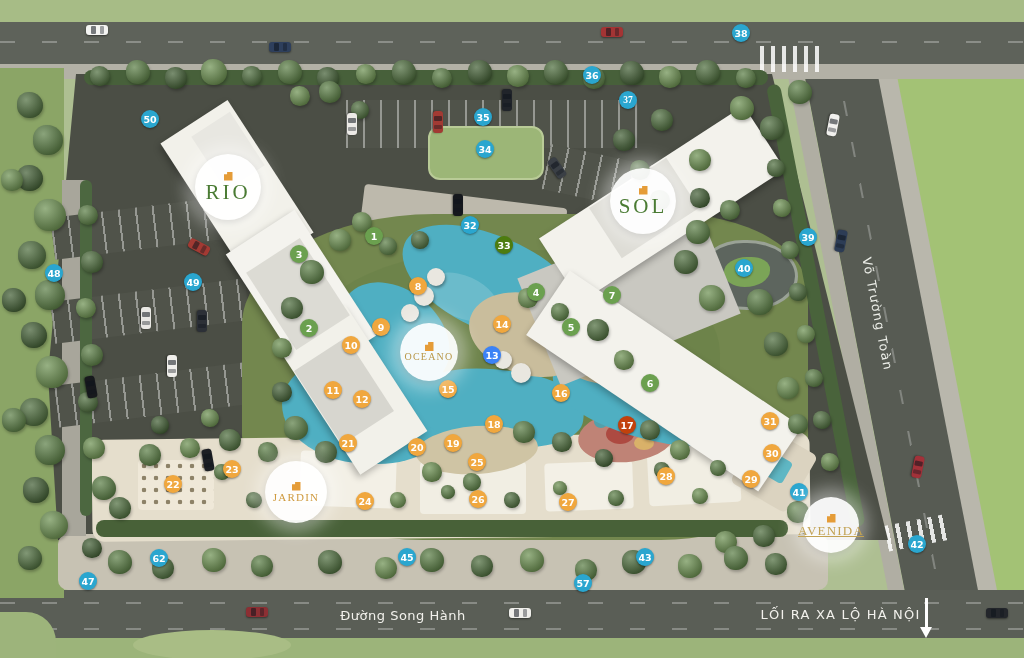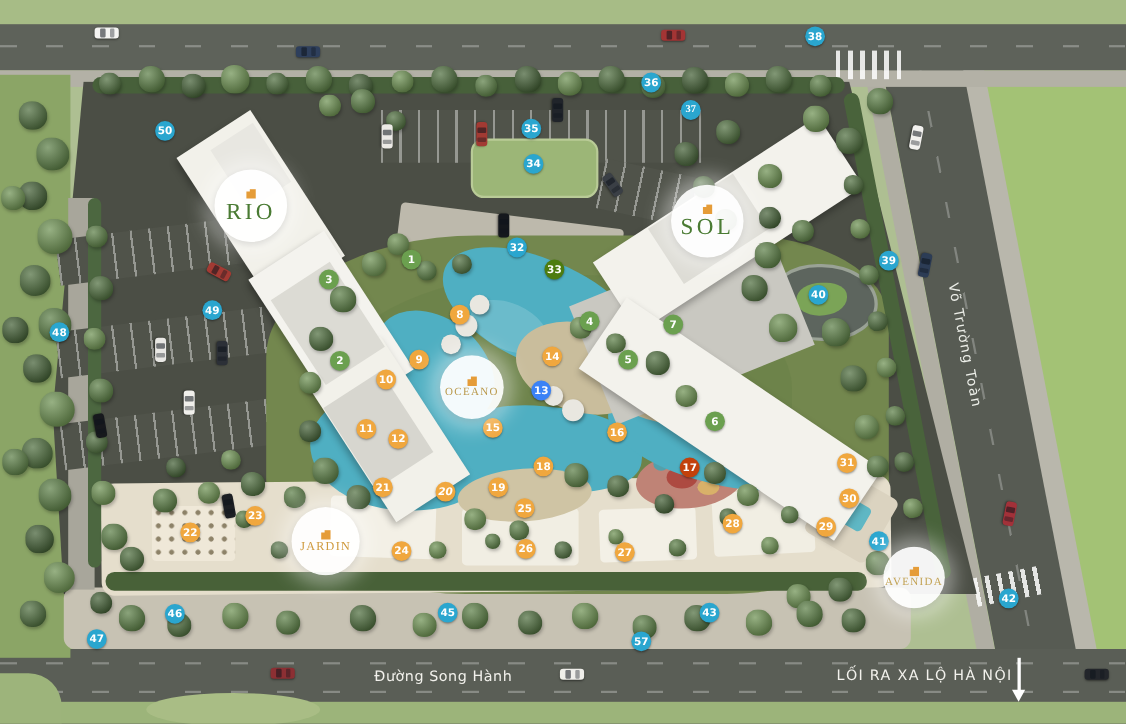--- a/index.html
+++ b/index.html
@@ -271,21 +271,21 @@
       <div class="marker" style="left: 342px; top: 336px; background-color: rgb(240, 167, 62);">10</div>
       <div class="marker" style="left: 324px; top: 381px; background-color: rgb(240, 167, 62);">11</div>
       <div class="marker" style="left: 353px; top: 390px; background-color: rgb(240, 167, 62);">12</div>
       <div class="marker" style="left: 483px; top: 346px; background-color: #3b82f6;">13</div>
       <div class="marker" style="left: 493px; top: 315px; background-color: rgb(240, 167, 62);">14</div>
       <div class="marker" style="left: 439px; top: 380px; background-color: rgb(240, 167, 62);">15</div>
       <div class="marker" style="left: 552px; top: 384px; background-color: rgb(240, 167, 62);">16</div>
       <div class="marker" style="left: 618px; top: 416px; background-color: #c2410c;">17</div>
       <div class="marker" style="left: 485px; top: 415px; background-color: rgb(240, 167, 62);">18</div>
       <div class="marker" style="left: 444px; top: 434px; background-color: rgb(240, 167, 62);">19</div>
-      <div class="marker" style="left: 396px; top: 438px; background-color: rgb(240, 167, 62); font-style: italic;">20</div>
+      <div class="marker" style="left: 408px; top: 438px; background-color: rgb(240, 167, 62);">20</div>
       <div class="marker" style="left: 339px; top: 434px; background-color: rgb(240, 167, 62);">21</div>
       <div class="marker" style="left: 164px; top: 475px; background-color: rgb(240, 167, 62);">22</div>
       <div class="marker" style="left: 223px; top: 460px; background-color: rgb(240, 167, 62);">23</div>
       <div class="marker" style="left: 356px; top: 492px; background-color: rgb(240, 167, 62);">24</div>
       <div class="marker" style="left: 468px; top: 453px; background-color: rgb(240, 167, 62);">25</div>
       <div class="marker" style="left: 469px; top: 490px; background-color: rgb(240, 167, 62);">26</div>
       <div class="marker" style="left: 559px; top: 493px; background-color: rgb(240, 167, 62);">27</div>
       <div class="marker" style="left: 657px; top: 467px; background-color: rgb(240, 167, 62);">28</div>
       <div class="marker" style="left: 742px; top: 470px; background-color: rgb(240, 167, 62);">29</div>
       <div class="marker" style="left: 763px; top: 444px; background-color: rgb(240, 167, 62);">30</div>
@@ -297,23 +297,23 @@
       <div class="marker" style="left: 583px; top: 66px; background-color: rgb(42, 166, 207);">36</div>
       <div class="marker" style="left: 619px; top: 91px; background-color: rgb(42, 166, 207); font-family: Liberation Serif, serif;">37</div>
       <div class="marker" style="left: 732px; top: 24px; background-color: rgb(42, 166, 207);">38</div>
       <div class="marker" style="left: 799px; top: 228px; background-color: rgb(42, 166, 207);">39</div>
       <div class="marker" style="left: 735px; top: 259px; background-color: rgb(42, 166, 207);">40</div>
       <div class="marker" style="left: 790px; top: 483px; background-color: rgb(42, 166, 207);">41</div>
       <div class="marker" style="left: 908px; top: 535px; background-color: rgb(42, 166, 207);">42</div>
       <div class="marker" style="left: 636px; top: 548px; background-color: rgb(42, 166, 207);">43</div>
       <div class="marker" style="left: 574px; top: 574px; background-color: rgb(42, 166, 207);">57</div>
       <div class="marker" style="left: 398px; top: 548px; background-color: rgb(42, 166, 207);">45</div>
-      <div class="marker" style="left: 150px; top: 549px; background-color: rgb(42, 166, 207);">46</div>
+      <div class="marker" style="left: 150px; top: 549px; background-color: rgb(42, 166, 207);">62</div>
       <div class="marker" style="left: 79px; top: 572px; background-color: rgb(42, 166, 207);">47</div>
-      <div class="marker" style="left: 45px; top: 264px; background-color: rgb(42, 166, 207); margin-top: 29px;">48</div>
+      <div class="marker" style="left: 45px; top: 264px; background-color: rgb(42, 166, 207);">48</div>
       <div class="marker" style="left: 184px; top: 273px; background-color: rgb(42, 166, 207);">49</div>
       <div class="marker" style="left: 141px; top: 110px; background-color: rgb(42, 166, 207);">50</div>
     </div>
   <div id="towers">
       <div class="tower" style="left: 195px; top: 154px; width: 66px; height: 66px;">
         <div class="brandmark"></div>
         <span class="tname" style="font-size: 21px; color: rgb(74, 123, 51); letter-spacing: 3px;">RIO</span>
       </div>
       <div class="tower" style="left: 610px; top: 168px; width: 66px; height: 66px;">
         <div class="brandmark"></div>
@@ -322,16 +322,16 @@
       <div class="tower" style="left: 400px; top: 323px; width: 58px; height: 58px;">
         <div class="brandmark"></div>
         <span class="tname" style="font-size: 10px; color: rgb(185, 152, 74); letter-spacing: 1.2px;">OCEANO</span>
       </div>
       <div class="tower" style="left: 265px; top: 461px; width: 62px; height: 62px;">
         <div class="brandmark"></div>
         <span class="tname" style="font-size: 11px; color: rgb(207, 154, 62); letter-spacing: 1.2px;">JARDIN</span>
       </div>
       <div class="tower" style="left: 803px; top: 497px; width: 56px; height: 56px;">
         <div class="brandmark"></div>
-        <span class="tname" style="font-size: 10px; color: rgb(194, 162, 83); letter-spacing: 1.2px;">AVENIDA</span>
+        <span class="tname" style="font-size: 13px; color: rgb(194, 162, 83); letter-spacing: 1.2px; text-decoration: underline;">AVENIDA</span>
       </div>
     </div>
 </div>
 
 </body></html>

